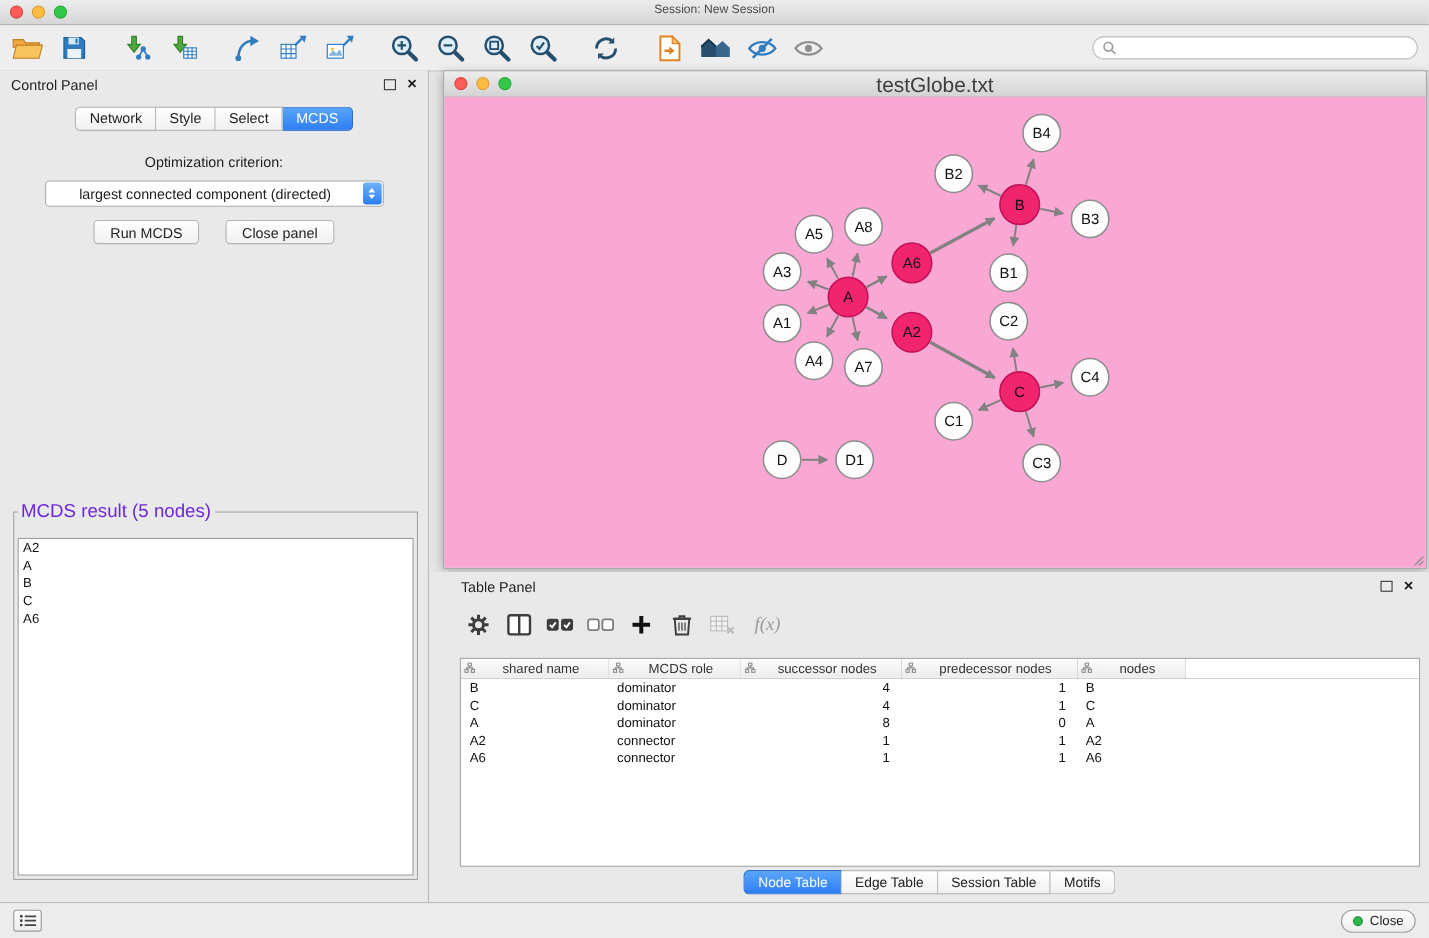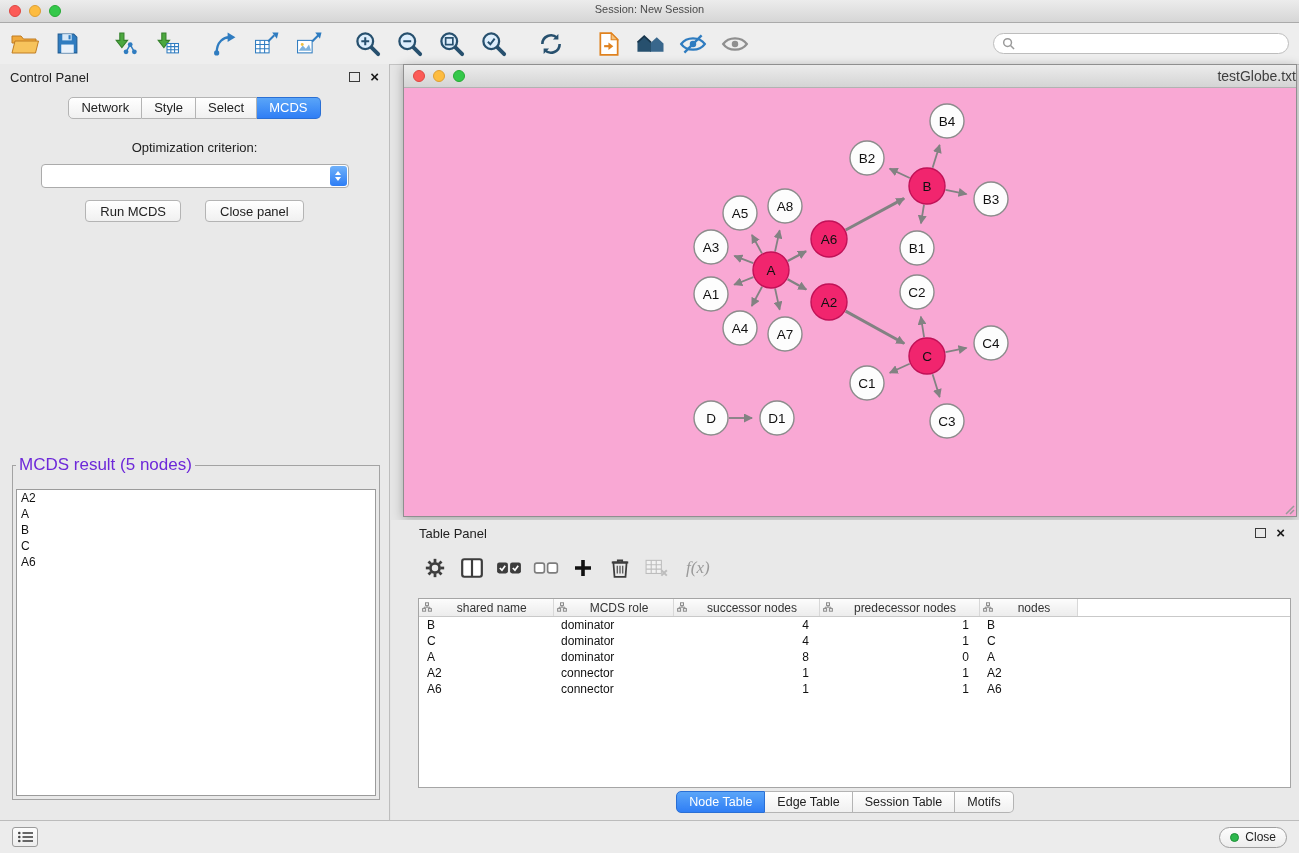--- a/index.html
+++ b/index.html
@@ -74,22 +74,22 @@
   .mcds-list{position:absolute;left:3px;right:3px;top:14px;bottom:3px;
     background:#fff;border:1px solid #9b9b9b;overflow:auto;}
   .mcds-list div{font-size:12px;line-height:16px;padding-left:4px;color:#111;}
 
   
   .net-window{position:absolute;left:403px;top:64px;width:894px;height:453px;
     background:#fff;border:1px solid #8f8f8f;box-sizing:border-box;
     box-shadow:0 2px 10px rgba(0,0,0,.28);}
   .net-titlebar{position:relative;height:22px;
     background:linear-gradient(#ececec,#d4d4d4);border-bottom:1px solid #b2b2b2;}
-  .net-title{position:absolute;left:0;right:0;top:3px;text-align:right;
-    font-size:14px;color:#3e3e3e;}
+  .net-title{position:absolute;left:0;right:0;top:3px;text-align:center;
+    font-size:19px;color:#3e3e3e;}
   .net-canvas{position:absolute;left:0;top:23px;right:0;bottom:0;background:#f9a8d4;}
   .resize-grip{position:absolute;right:1px;bottom:1px;}
 
   
   .table-panel{position:absolute;left:391px;top:520px;width:908px;height:300px;
     background:#e9e9e9;box-sizing:border-box;}
   .table-panel .panel-header{padding-left:28px;padding-right:14px;}
   .table-toolbar{display:flex;align-items:center;margin:8px 0 0 30px;gap:9px;height:28px;}
   .tt-btn{background:none;border:none;padding:0;width:28px;height:28px;
     display:flex;align-items:center;justify-content:center;}
@@ -284,20 +284,21 @@
       </span>
     </div>
     <div class="cp-tabs-row"><span class="seg" id="cp-tabs">
           <button>Network</button>
           <button>Style</button>
           <button>Select</button>
           <button class="active">MCDS</button>
         </span></div>
     <div class="opt-label">Optimization criterion:</div>
     <div class="combo">
+      <span class="val">largest connected component (directed)</span>
       <span class="step">
           <span class="arr-up"></span>
           <span class="arr-down"></span>
         </span>
     </div>
     <div class="cp-buttons">
       <button class="mac-btn">Run MCDS</button>
       <button class="mac-btn">Close panel</button>
     </div>
     <fieldset class="mcds-group" style="position:absolute;">

